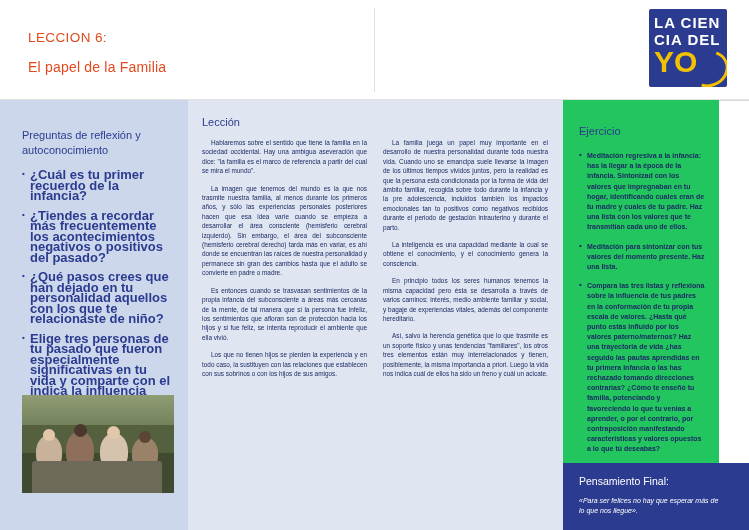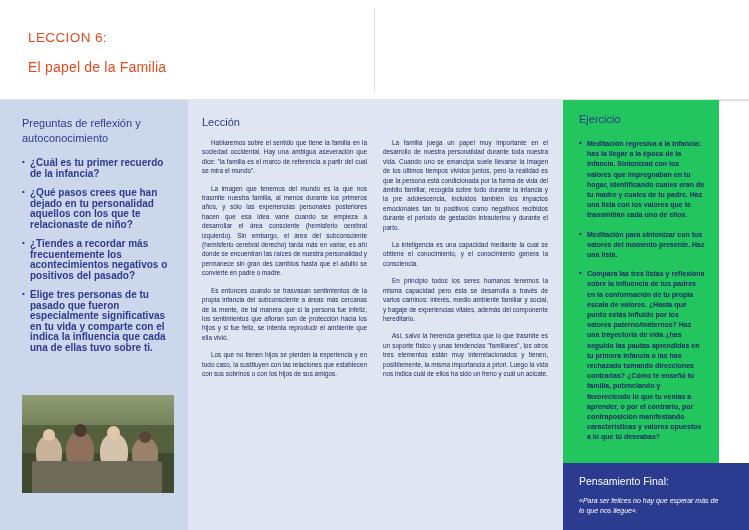--- a/index.html
+++ b/index.html
@@ -137,41 +137,41 @@
   }
   .col-right {
     left: 563px; width: 156px;
     background: #22c55e;
     padding: 12px 14px 10px 16px;
   }
 
   .col-heading {
     color: #2b3b8f;
     font-size: 11px;
-    margin: 0 0 12px 0;
+    margin: 12px 0 12px 0;
     font-weight: normal;
     line-height: 15px;
   }
   .col-heading-mid {
     color: #2b3b8f;
     font-size: 11px;
     margin: 0 0 10px 0;
     font-weight: normal;
   }
 
   
   .q-list {
     list-style: none;
     margin: 0;
     padding: 0;
   }
   .q-item {
     position: relative;
     color: #2b3b8f;
-    font-size: 10px;
+    font-size: 13px;
     line-height: 10.5px;
     margin: 0 0 9px 0;
     padding-left: 8px;
     font-weight: bold;
     text-align: left;
   }
   .q-item:before {
     content: "•";
     position: absolute;
     left: 0; top: -1px;
@@ -289,31 +289,39 @@
 
 <div class="page">
 
   <div class="header">
     <div class="lesson-title-block">
       <p class="lesson-kicker">LECCION 6:</p>
       <p class="lesson-name">El papel de la Familia</p>
     </div>
     <div class="header-vert-divider"></div>
 
+    <div class="logo">
+      <div class="logo-box">
+        <span class="logo-l1">LA CIEN</span>
+        <span class="logo-l2">CIA DEL</span>
+        <span class="logo-l3">YO</span>
+        <span class="logo-swoosh"></span>
+      </div>
+    </div>
     <div class="header-rule"></div>
   </div>
 
   <div class="body-area">
 
     <div class="col col-left">
       <h2 class="col-heading">Preguntas de reflexión y autoconocimiento</h2>
       <ul class="q-list">
         <li class="q-item">¿Cuál es tu primer recuerdo de la infancia?</li>
+        <li class="q-item">¿Tiendes a recordar más frecuentemente los acontecimientos negativos o positivos del pasado?</li>
         <li class="q-item">¿Qué pasos crees que han dejado en tu personalidad aquellos con los que te relacionaste de niño?</li>
-        <li class="q-item">¿Tiendes a recordar más frecuentemente los acontecimientos negativos o positivos del pasado?</li>
         <li class="q-item">Elige tres personas de tu pasado que fueron especialmente significativas en tu vida y comparte con el indica la influencia que cada una de ellas tuvo sobre ti.</li>
       </ul>
     </div>
 
     <div class="photo">
       <div class="ph-sky"></div>
       <div class="ph-wall"></div>
       <div class="ph-ground"></div>
       <div class="ph-p ph-p1"></div>
       <div class="ph-p ph-p2"></div>

